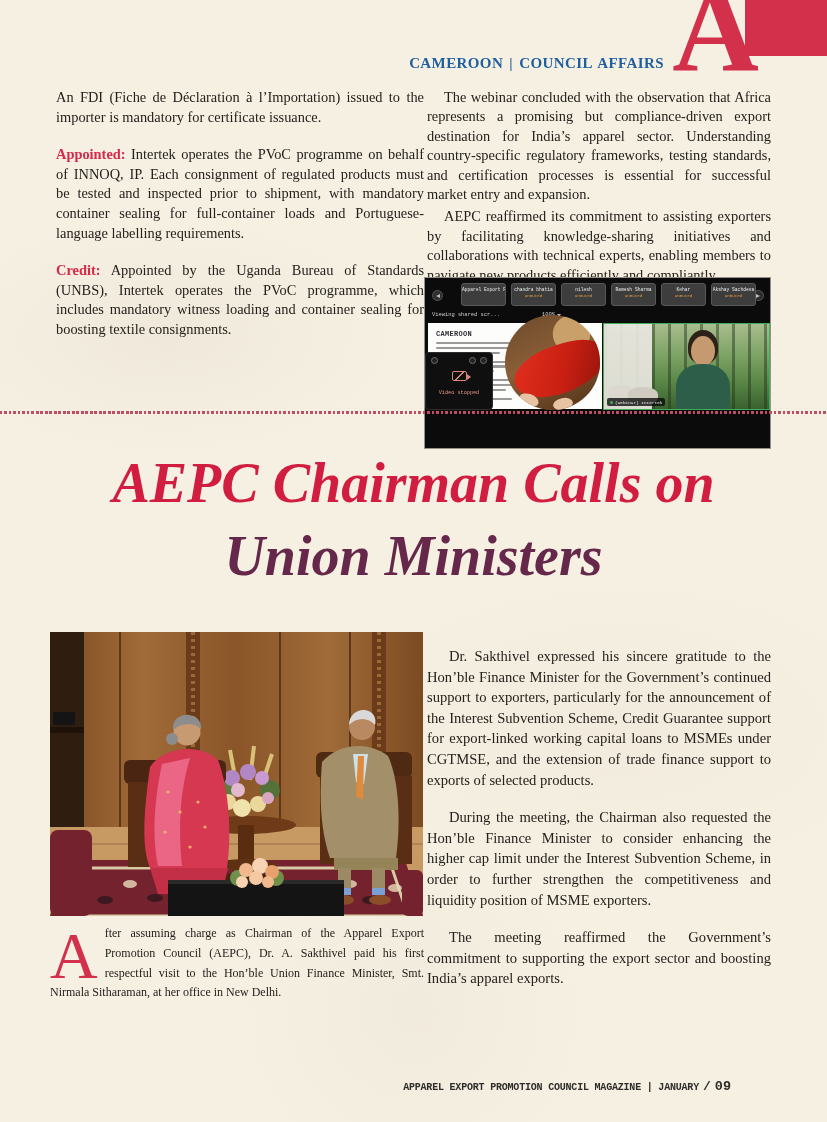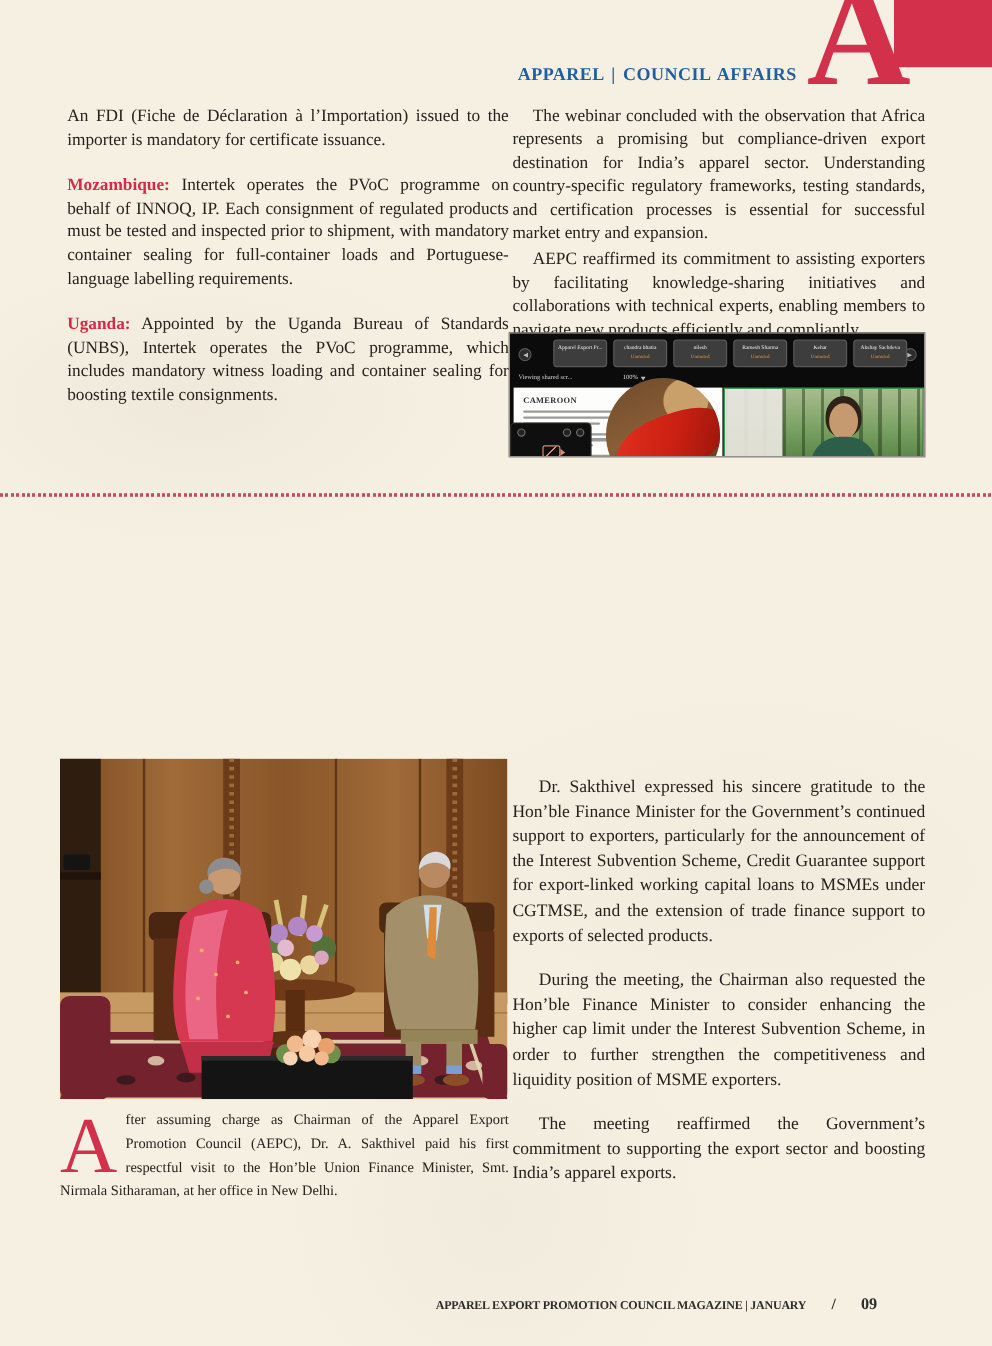--- a/index.html
+++ b/index.html
@@ -32,23 +32,23 @@
   
   .col-left  { position:absolute; left:56px;  top:88px; width:368px; }
   .col-right { position:absolute; left:427px; top:88px; width:344px; }
   .body-text { font-size:14.4px; line-height:19.6px; text-align:justify; }
   .col-left p { margin-bottom:18px; }
   .country { color:#d5294a; font-weight:bold; }
   .col-right p { text-indent:17px; margin-bottom:3px; line-height:19.4px; }
 
   
   .webinar {
-    position:absolute; left:424px; top:277px; width:347px; height:104px;
+    position:absolute; left:424px; top:277px; width:347px; height:172px;
     background:#0b0b0b; border:1px solid #979289; overflow:hidden;
-    font-family:Liberation Serif, serif;
+    font-family:Liberation Mono, monospace;
   }
   .tiles { position:absolute; top:5px; left:36px; display:flex; gap:5px; }
   .tile {
     width:45px; height:23px; background:#3d3d3d; border:1px solid #585858;
     border-radius:3px; text-align:center; overflow:hidden; padding-top:3px;
   }
   .tile-name { display:block; font-size:4.6px; color:#eee; white-space:nowrap; }
   .tile-status { display:block; font-size:4.2px; color:#e09c3f; margin-top:1.5px; }
   .strip-arrow {
     position:absolute; top:12px; width:11px; height:11px; border-radius:50%;
@@ -152,44 +152,44 @@
 
   .article-col { position:absolute; left:427px; top:646px; width:344px; }
   .article-col p {
     font-size:14.6px; line-height:20.6px; text-align:justify; text-indent:22px;
     margin-bottom:17px;
   }
 
   
   .footer {
     position:absolute; top:1079px; right:96px;
-    display:flex; align-items:baseline; gap:21px;
-    font-family:Liberation Serif, serif; color:#2f2d2a;
+    display:flex; align-items:baseline; gap:4px;
+    font-family:Liberation Mono, monospace; color:#2f2d2a;
   }
   .footer .mag { font-size:10px; font-weight:bold; letter-spacing:-.2px; }
   .footer .sep { font-size:13px; font-weight:bold; }
   .footer .pg  { font-size:13.5px; font-weight:bold;text-align:center; }
 </style>
 </head>
 <body>
 
 <div class="page">
 
   <div class="logo-block"></div>
   <div class="logo-a">A</div>
-  <div class="section-label">APPAREL | COUNCIL AFFAIRS</div>
+  <div class="section-label">CAMEROON | COUNCIL AFFAIRS</div>
 
   <div class="col-left body-text">
     <p>An FDI (Fiche de Déclaration à l’Importation) issued to the importer is mandatory for certificate issuance.</p>
     <p>
-      <span class="country">Mozambique:</span>
+      <span class="country">Appointed:</span>
       <span>Intertek operates the PVoC programme on behalf of INNOQ, IP. Each consignment of regulated products must be tested and inspected prior to shipment, with mandatory container sealing for full-container loads and Portuguese-language labelling requirements.</span>
     </p>
     <p>
-      <span class="country">Uganda:</span>
+      <span class="country">Credit:</span>
       <span>Appointed by the Uganda Bureau of Standards (UNBS), Intertek operates the PVoC programme, which includes mandatory witness loading and container sealing for boosting textile consignments.</span>
     </p>
   </div>
 
   <div class="col-right body-text">
     <p>The webinar concluded with the observation that Africa represents a promising but compliance-driven export destination for India’s apparel sector. Understanding country-specific regulatory frameworks, testing standards, and certification processes is essential for successful market entry and expansion.</p>
     <p>AEPC reaffirmed its commitment to assisting exporters by facilitating knowledge-sharing initiatives and collaborations with technical experts, enabling members to navigate new products efficiently and compliantly.</p>
   </div>
 
   <div class="webinar">
@@ -266,20 +266,24 @@
       <div class="person-body"></div>
       <div class="speaker-tag">
         <span class="mic-dot"></span>
         <span>(Webinar) Intertek</span>
       </div>
     </div>
   </div>
 
   <div class="dotted"></div>
 
+  <div class="feature-title">
+    <span class="ft-line1">AEPC Chairman Calls on</span>
+    <span class="ft-line2">Union Ministers</span>
+  </div>
 
   <div class="photo">
     <svg width="373" height="284" viewBox="0 0 373 284" xmlns="http://www.w3.org/2000/svg">
       <defs>
         <linearGradient id="wood" x1="0" y1="0" x2="1" y2="0">
           <stop offset="0" stop-color="#7c4a22"></stop>
             <stop offset=".25" stop-color="#a06b38"></stop>
           <stop offset=".5" stop-color="#8a5528"></stop>
             <stop offset=".75" stop-color="#a06b38"></stop>
           <stop offset="1" stop-color="#7c4a22"></stop>

